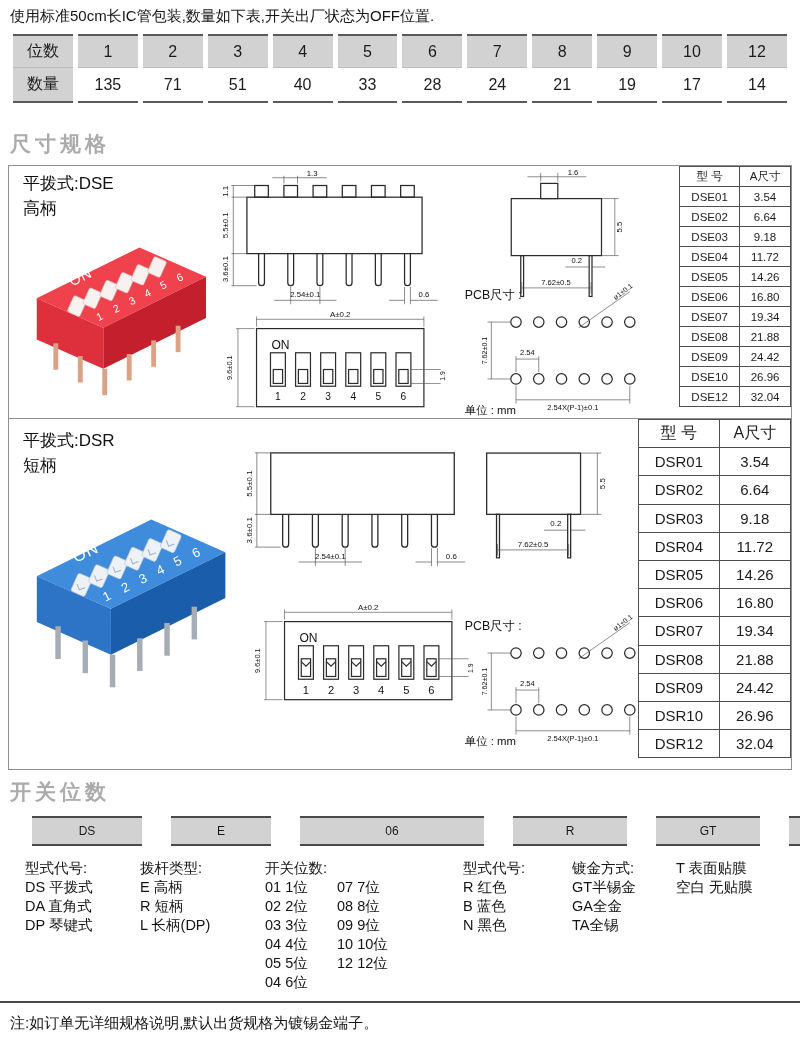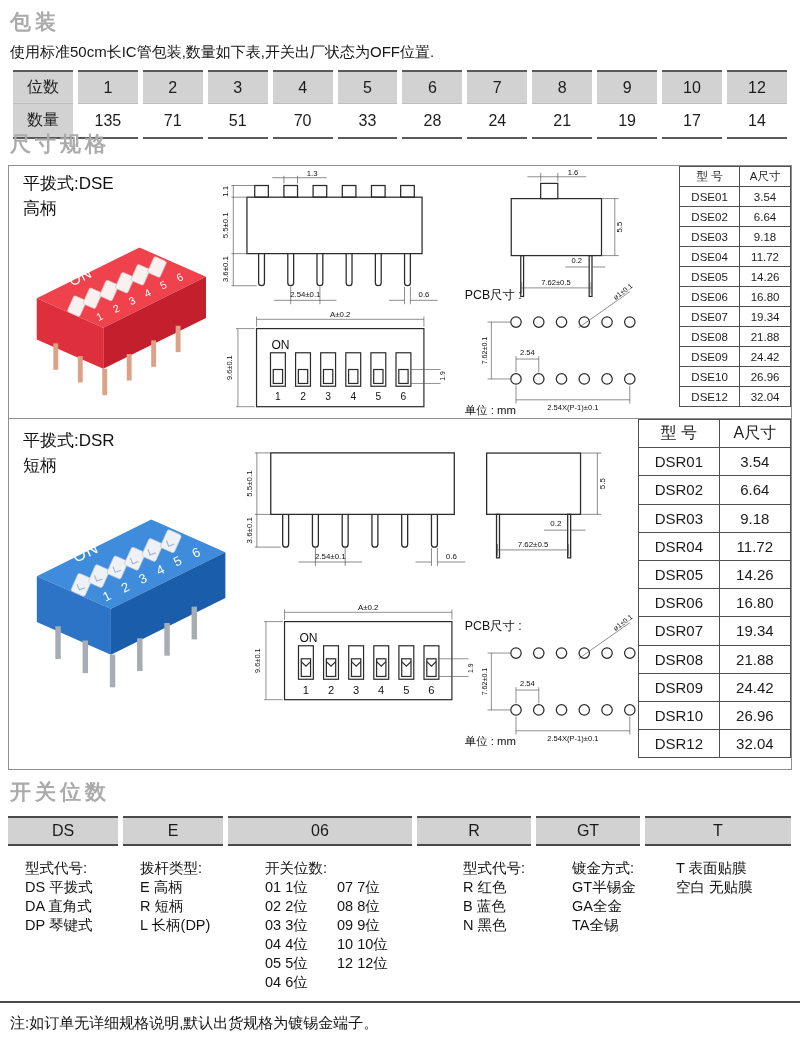--- a/index.html
+++ b/index.html
@@ -28,32 +28,31 @@
   .spec-table{position:absolute;right:0;top:0;border-collapse:collapse;background:#fff;}
   .spec-table th,.spec-table td{border:1px solid #4f4f4f;text-align:center;font-weight:normal;padding:0;}
   .spec-dse{width:112px;font-size:11.5px;}
   .spec-dse th,.spec-dse td{height:19px;}
   .spec-dsr{width:153px;font-size:15px;}
   .spec-dsr th,.spec-dsr td{height:27.2px;}
   .spec-dsr th{font-size:16px;}
   
   .mc-header{display:flex;gap:5px;margin:10px 8px 0;}
   .mc-hcell{background:#d2d2d2;border-top:2px solid #4a4a4a;border-bottom:2px solid #4a4a4a;height:30px;
-            display:flex;align-items:center;justify-content:center;font-size:16px;color:#1a1a1a;flex:none;box-sizing:border-box;}
+            display:flex;align-items:center;justify-content:center;font-size:12px;color:#1a1a1a;flex:none;box-sizing:border-box;margin-left:24px;}
   .mc-body{display:flex;gap:5px;margin:13px 8px 0;}
   .mc-col{flex:none;box-sizing:border-box;font-size:14.5px;line-height:19px;color:#141414;}
   .mc-sub{flex:none;}
   .note-sec{position:absolute;left:0;top:1001px;width:800px;border-top:2px solid #4a4a4a;}
   .note-text{font-size:15px;padding:11px 0 0 10px;color:#141414;}
 </style>
 </head>
 <body>
 
 <div class="sec" style="top:0">
-  <div class="sec-title">包装</div>
   <div class="desc">使用标准50cm长IC管包装,数量如下表,开关出厂状态为OFF位置.</div>
   <table class="pkg-table">
     <tbody>
         <tr class="pkg-head">
       <td>位数</td>
       <td>1</td>
       <td>2</td>
       <td>3</td>
       <td>4</td>
       <td>5</td>
@@ -62,21 +61,21 @@
       <td>8</td>
       <td>9</td>
       <td>10</td>
       <td>12</td>
     </tr>
     <tr class="pkg-body">
       <td>数量</td>
       <td>135</td>
       <td>71</td>
       <td>51</td>
-      <td>70</td>
+      <td>40</td>
       <td>33</td>
       <td>28</td>
       <td>24</td>
       <td>21</td>
       <td>19</td>
       <td>17</td>
       <td>14</td>
     </tr>
   </tbody>
     </table>

